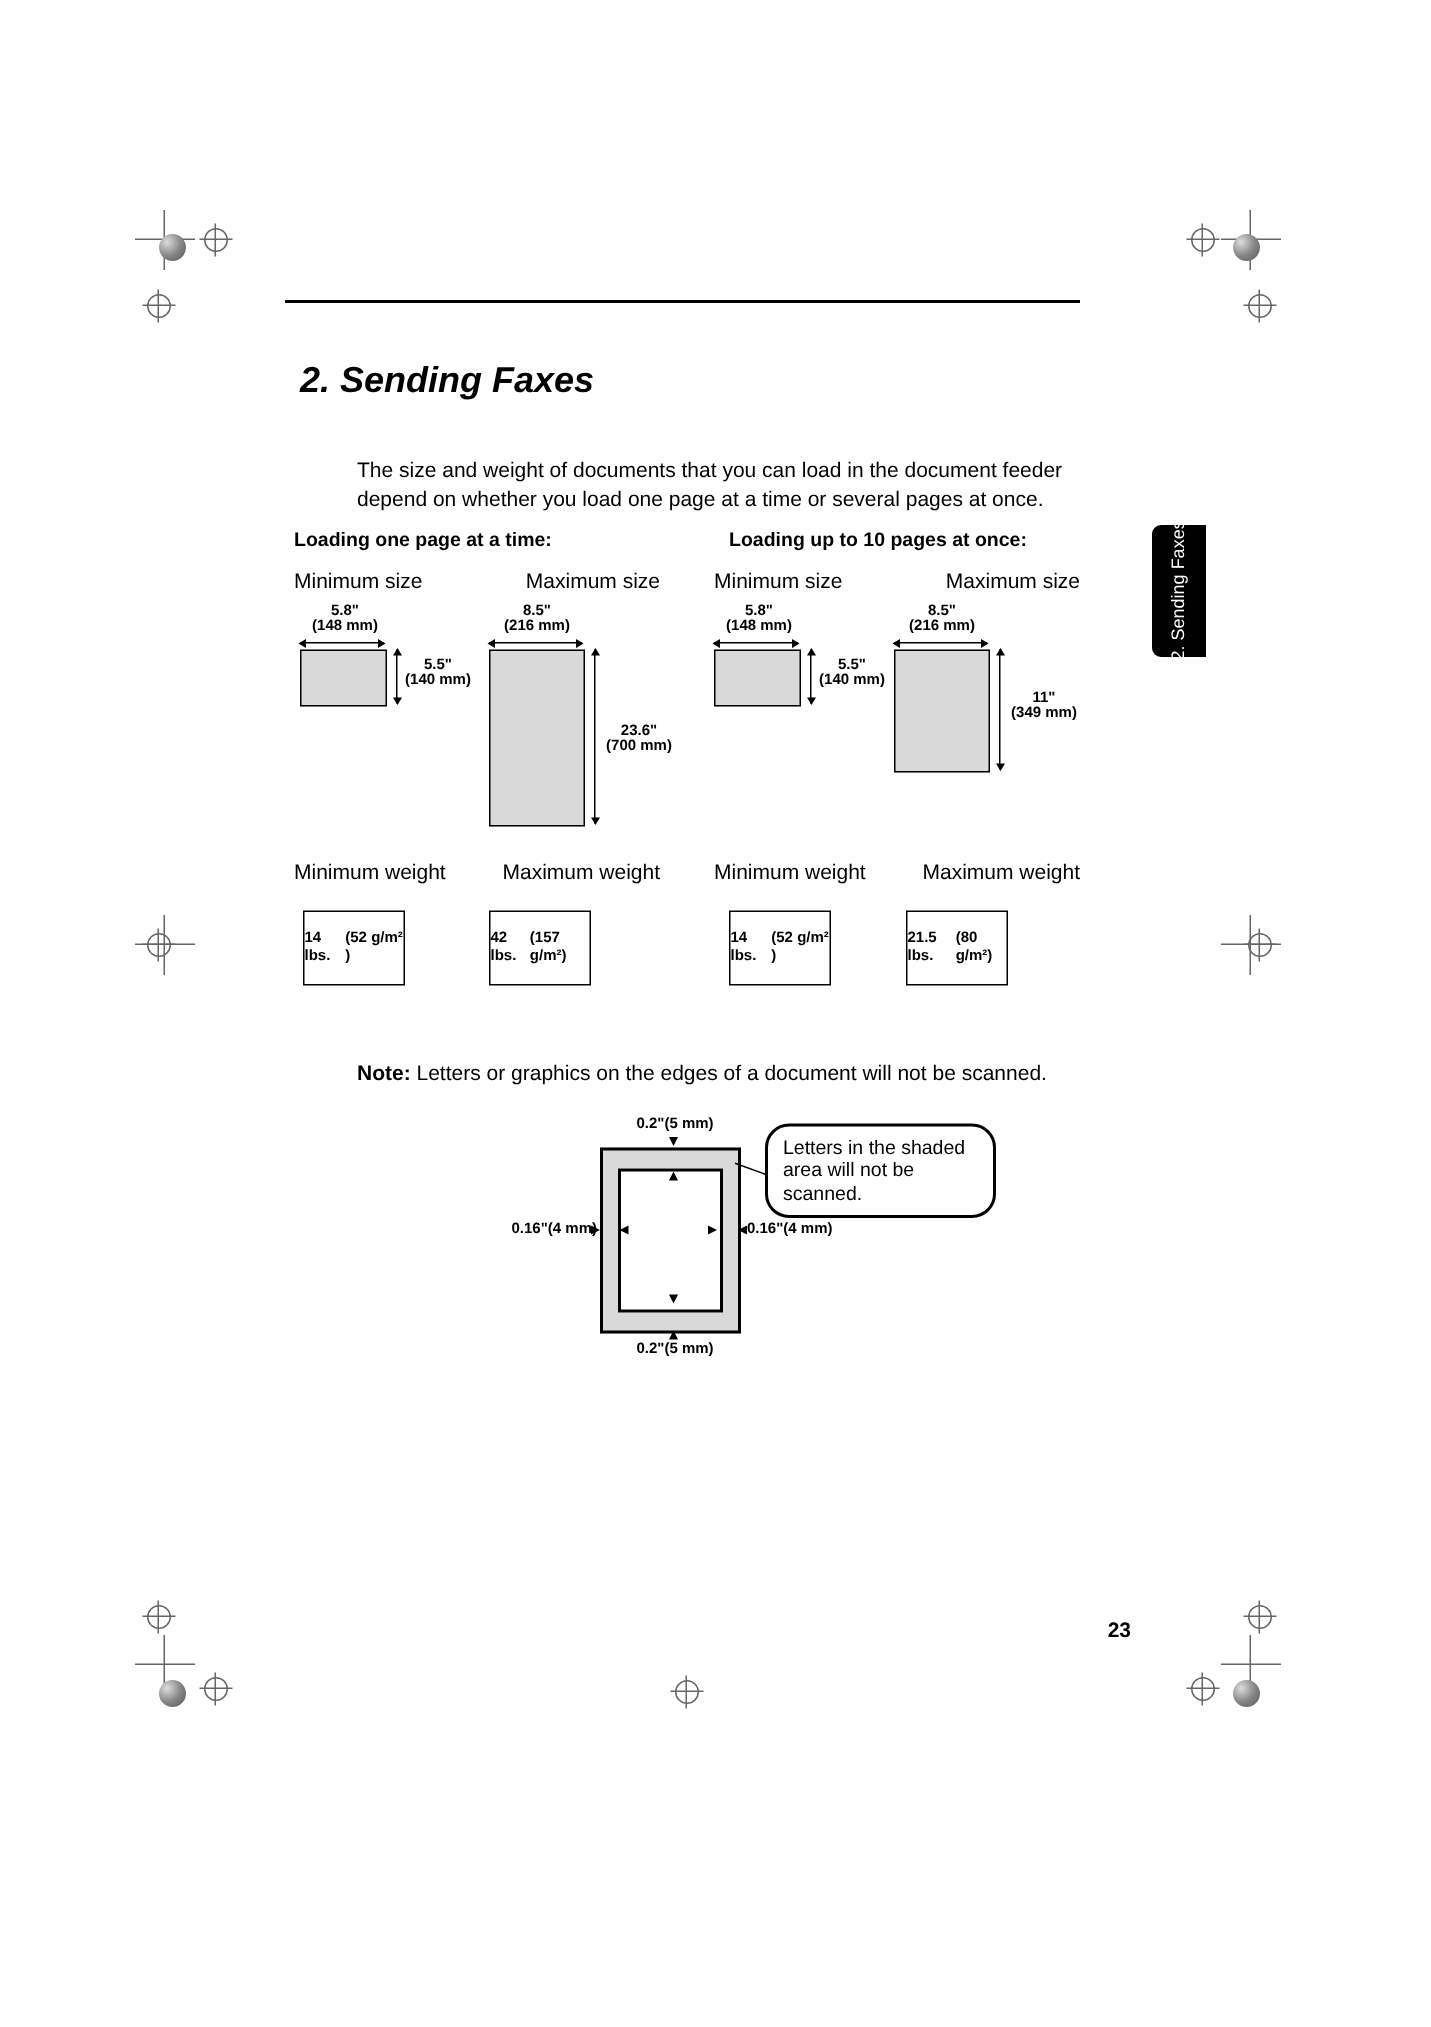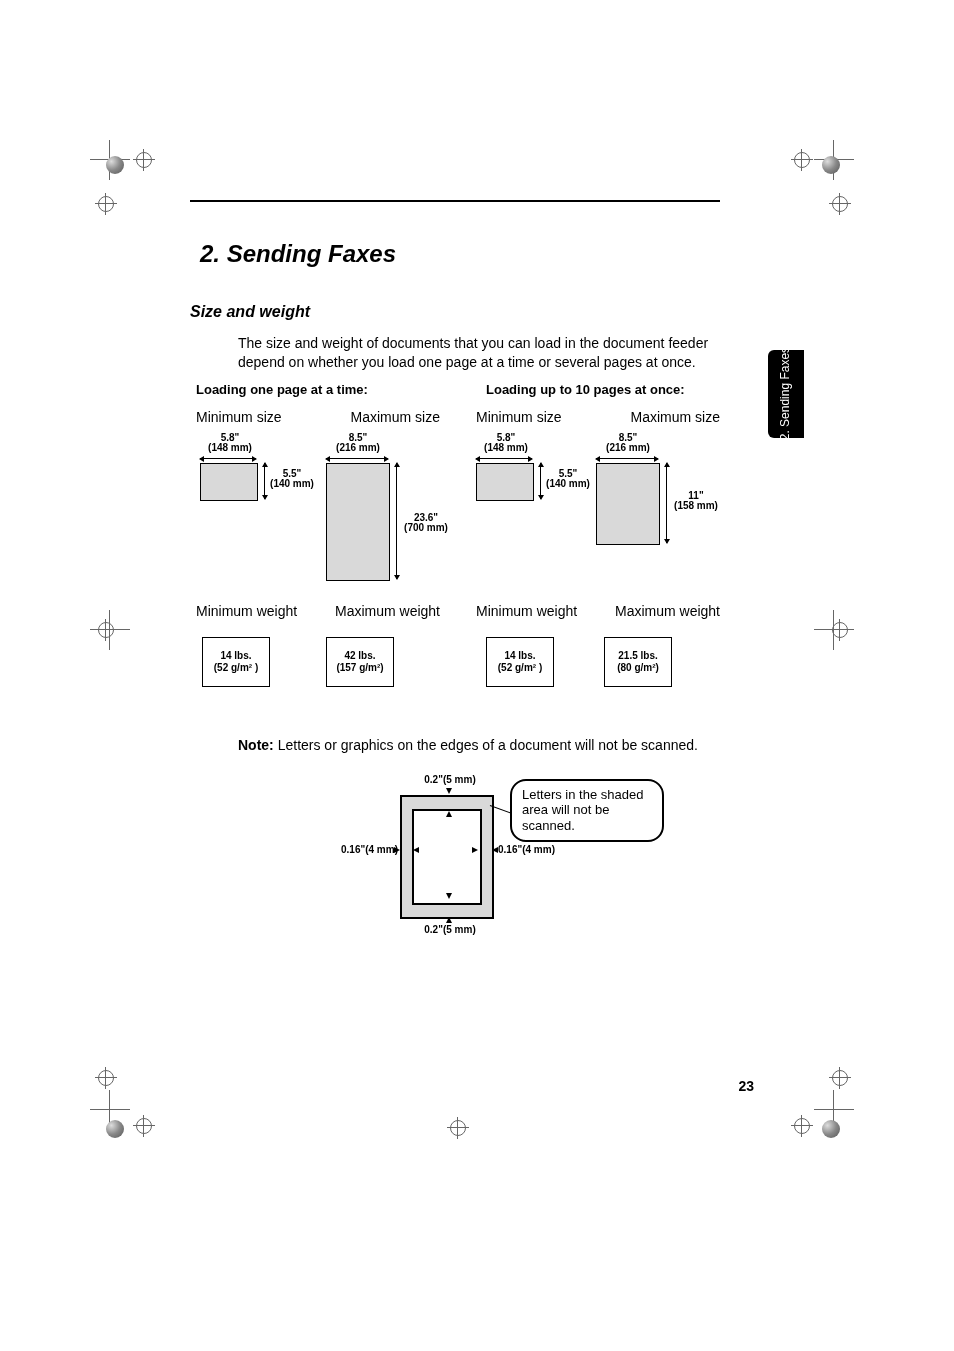--- a/index.html
+++ b/index.html
@@ -13,21 +13,21 @@
   .cols>div{flex:1}
   .row-labels{display:flex;gap:36px;font:14px Helvetica,Arial;margin:0 0 8px 6px}
   .row-labels>div{flex:1;display:flex;justify-content:space-between}
   .diagram-row{position:relative;height:160px;margin-bottom:10px}
   .weight-row{position:relative;height:90px;margin-bottom:14px}
   
   .t{font:bold 10px/1.05 Helvetica,Arial;text-align:center;position:absolute}
   
   .gbox{position:absolute;background:#d9d9d9;border:1px solid #000}
   
-  .wbox{position:absolute;border:1px solid #000;width:66px;height:48px;display:flex;flex-direction:column;align-items:center;justify-content:center;font:bold 10px/1.2 Helvetica,Arial}
+  .wbox{position:absolute;border:1px solid #000;width:66px;height:48px;display:flex;flex-direction:row;align-items:center;justify-content:center;font:bold 10px/1.2 Helvetica,Arial}
   
   .harrow{position:absolute;height:0;border-top:1px solid #000}
   .harrow::before,.harrow::after{content:"";position:absolute;top:-3px;border:3px solid transparent}
   .harrow::before{left:-4px;border-right:5px solid #000}
   .harrow::after{right:-4px;border-left:5px solid #000}
   .varrow{position:absolute;width:0;border-left:1px solid #000}
   .varrow::before,.varrow::after{content:"";position:absolute;left:-3px;border:3px solid transparent}
   .varrow::before{top:-4px;border-bottom:5px solid #000}
   .varrow::after{bottom:-4px;border-top:5px solid #000}
   
@@ -85,21 +85,20 @@
 <div class="reg" style="right:144px;top:1118px"></div>
 <div class="reg" style="left:450px;top:1120px"></div>
 
 <div class="tab">
     <span>2. Sending Faxes</span>
   </div>
 
 <div class="page">
   <div class="rule"></div>
   <h1 class="chapter">2.  Sending Faxes</h1>
-  <h3 class="h2">Size and weight</h3>
   <p class="body">The size and weight of documents that you can load in the document feeder depend on whether you load one page at a time or several pages at once.</p>
 
   <div class="cols">
     <div>Loading one page at a time:</div>
     <div>Loading up to 10 pages at once:</div>
   </div>
 
   <div class="row-labels">
     <div>
       <span>Minimum size</span>
@@ -128,21 +127,21 @@
     <div class="gbox" style="left:286px;top:30px;width:56px;height:36px"></div>
     <div class="harrow" style="left:286px;top:25px;width:56px"></div>
     <div class="t" style="left:290px;top:0px;width:52px"><span>5.8"</span><br><span>(148 mm)</span></div>
     <div class="varrow" style="left:350px;top:30px;height:36px"></div>
     <div class="t" style="left:354px;top:36px;width:48px"><span>5.5"</span><br><span>(140 mm)</span></div>
 
     <div class="gbox" style="left:406px;top:30px;width:62px;height:80px"></div>
     <div class="harrow" style="left:406px;top:25px;width:62px"></div>
     <div class="t" style="left:410px;top:0px;width:56px"><span>8.5"</span><br><span>(216 mm)</span></div>
     <div class="varrow" style="left:476px;top:30px;height:80px"></div>
-    <div class="t" style="left:480px;top:58px;width:52px"><span>11"</span><br><span>(158 mm)</span></div>
+    <div class="t" style="left:480px;top:58px;width:52px"><span>11"</span><br><span>(349 mm)</span></div>
   </div>
 
   <div class="row-labels">
     <div>
       <span>Minimum weight</span>
       <span>Maximum weight</span>
     </div>
     <div>
       <span>Minimum weight</span>
       <span>Maximum weight</span>

